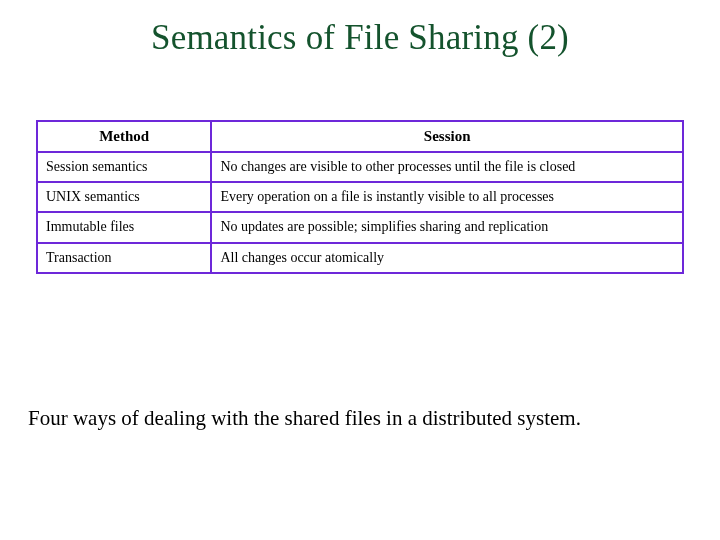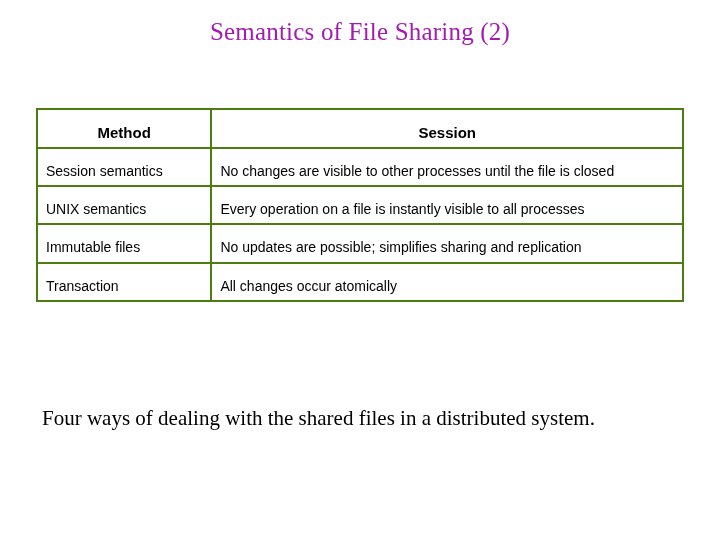--- a/index.html
+++ b/index.html
@@ -12,60 +12,60 @@
     color: #000;
   }
   .slide {
     width: 720px;
     height: 540px;
     position: relative;
     box-sizing: border-box;
   }
   .title {
     text-align: center;
-    color: #a21caf;
-    font-size: 25px;
+    color: #14532d;
+    font-size: 35px;
     font-weight: normal;
     margin-top: 18px;
     margin-bottom: 0;
     letter-spacing: 0.2px;
   }
   .tbl-wrap {
     margin: 62px 36px 0 36px;
   }
   table {
     border-collapse: collapse;
     width: 100%;
     table-layout: fixed;
   }
   col.method { width: 27%; }
   col.comment { width: 73%; }
   th, td {
-    border: 2px solid #4d7c0f;
-    padding: 14px 8px 6px 8px;
+    border: 2px solid #6d28d9;
+    padding: 6px 8px 6px 8px;
     vertical-align: middle;
-    font-family: Liberation Sans, sans-serif;
+    font-family: Liberation Serif, serif;
     line-height: 1.15;
   }
   th {
     font-weight: bold;
     text-align: center;
     font-size: 15px;
   }
   td {
     font-size: 14px;
     text-align: left;
   }
   .caption {
     position: absolute;
     left: 0;
     right: 0;
     top: 388px;
     font-size: 21px;
-    padding: 0 30px 0 42px;
+    padding: 0 30px 0 28px;
   }
 </style>
 </head>
 <body>
 
 <div class="slide">
 
   <h1 class="title">Semantics of File Sharing (2)</h1>
 
   <div class="tbl-wrap">

